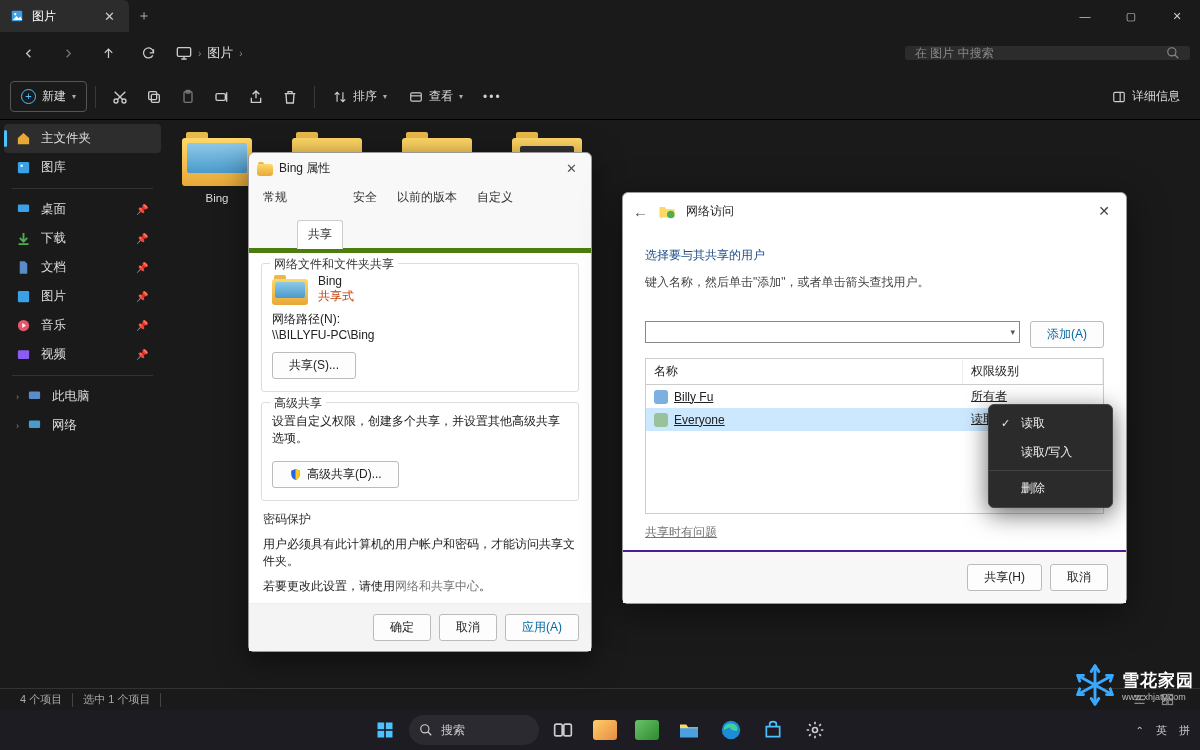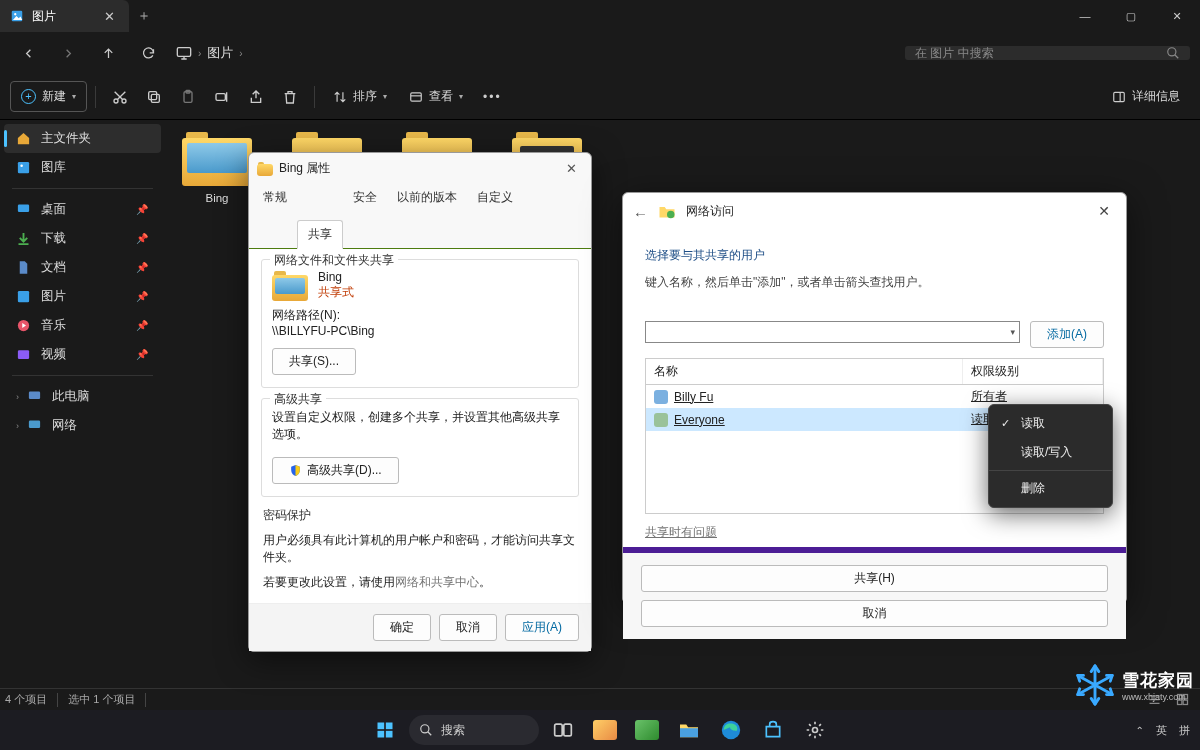--- a/index.html
+++ b/index.html
@@ -33,33 +33,33 @@
 .sidebar .item .pin { margin-left:auto; color:#777; font-size:10px;}
 .sidebar .sep { height:1px; background:#333; margin:6px 8px;}
 .sidebar .item .exp { margin-right:-2px; color:#888; font-size:9px;}
 .content { flex:1; padding:12px 10px; position:relative;}
 .folders { display:flex; gap:26px; }
 .folder { display:flex; flex-direction:column; align-items:center; width:84px; gap:6px; font-size:11.5px; color:#ddd; cursor:pointer;}
 .ficon { width:70px; height:54px; position:relative;}
 .ftab { position:absolute; top:0; left:4px; width:22px; height:8px; background:#e8b84a; border-radius:2px 2px 0 0;}
 .fbody { position:absolute; top:6px; left:0; right:0; bottom:0; background:linear-gradient(#ffd867,#e8a838); border-radius:3px;}
 .fthumb { position:absolute; top:11px; left:5px; right:5px; height:30px; background:linear-gradient(#8ec9e8,#4a9acc); border-radius:2px;}
-.statusbar { position:absolute; bottom:40px; left:0; right:0; height:22px; background:#1a1a1a; border-top:1px solid #333; display:flex; align-items:center; padding:0 5px; font-size:11px; color:#aaa; gap:10px;}
+.statusbar { position:absolute; bottom:40px; left:0; right:0; height:22px; background:#1a1a1a; border-top:1px solid #333; display:flex; align-items:center; padding:0 20px; font-size:11px; color:#aaa; gap:10px;}
 .statusbar .ssep{ width:1px; height:14px; background:#444;}
 .statusbar .viewbtns{margin-left:auto; display:flex; gap:2px;}
 .taskbar { position:absolute; bottom:0; left:0; right:0; height:40px; background:#1c1c22; display:flex; align-items:center; justify-content:center; gap:6px;}
 .taskbar .titem { width:36px; height:36px; display:flex; align-items:center; justify-content:center; border-radius:4px; cursor:pointer;}
 .tasksearch { display:flex; align-items:center; gap:8px; background:#2a2a30; border-radius:16px; padding:4px 14px 4px 10px; height:30px; color:#ccc; font-size:12px; width:130px;}
 .systray { position:absolute; right:10px; display:flex; align-items:center; gap:12px; color:#ccc; font-size:11px;}
 
 
 .propdlg { position:absolute; left:248px; top:152px; width:344px; height:500px; background:#f8f8f8; border:1px solid #999; box-shadow:0 8px 30px rgba(0,0,0,0.5); color:#222; font-size:12px; border-radius:6px; display:flex; flex-direction:column;}
 .propdlg .dtitle { display:flex; align-items:center; padding:6px 8px; gap:6px;}
 .propdlg .dtitle .dclose { margin-left:auto; cursor:pointer; color:#555; font-size:13px; padding:2px 6px;}
-.propdlg .tabs { display:flex; border-bottom:1px solid #4d7c0f; padding:0 4px;}
+.propdlg .tabs { display:flex; border-bottom:5px solid #4d7c0f; padding:0 4px;}
 .propdlg .tabs .ptab { padding:5px 10px; cursor:pointer; color:#333;}
 .propdlg .tabs .ptab.active { background:#fff; border:1px solid #ccc; border-bottom:1px solid #fff; margin-bottom:-1px; border-radius:3px 3px 0 0;margin-top:36px;}
 .propdlg .dbody { flex:1; padding:10px 12px; background:#fff; overflow:auto;}
 .fieldset { border:1px solid #ddd; border-radius:3px; padding:10px 10px 12px; margin-bottom:10px; position:relative;}
 .fieldset .legend { position:absolute; top:-8px; left:8px; background:#fff; padding:0 4px; font-size:12px; color:#333;}
 .fieldset .row { display:flex; align-items:center; gap:10px; margin-bottom:6px;}
 .minifolder { width:36px; height:30px; position:relative;}
 .minifolder .ftab{width:12px;height:5px;left:2px;}
 .minifolder .fbody{top:4px;}
 .minifolder .fthumb{top:7px;left:3px;right:3px;height:16px;}
@@ -78,21 +78,21 @@
 .wiz .addrow { display:flex; gap:10px; margin-bottom:10px;}
 .wiz .combo { flex:1; height:22px; border:1px solid #888; display:flex; align-items:center; justify-content:flex-end; padding:0 4px; background:#fff; cursor:text;}
 .wiz .combo .cchev{ font-size:9px; color:#555;}
 .wiz .tablehead { display:flex; border:1px solid #ccc; border-bottom:none; background:#fff;}
 .wiz .tablehead > div { flex:1; padding:4px 8px; border-right:1px solid #eee;}
 .wiz .tablebody { border:1px solid #ccc; height:130px; background:#fff;}
 .wiz .trow { display:flex;}
 .wiz .trow > div { flex:1; padding:3px 8px; display:flex; align-items:center; gap:6px;text-decoration:underline;}
 .wiz .trow.sel { background:#cce8ff;}
 .wiz .perm { display:flex; align-items:center; gap:4px; cursor:pointer;}
-.wiz .wfoot { display:flex; justify-content:flex-end; gap:8px; padding:12px 18px; border-top:6px solid #4c1d95; background:#f7f7f7;flex-direction:column;}
+.wiz .wfoot { display:flex; justify-content:flex-end; gap:8px; padding:12px 18px; border-top:2px solid #4c1d95; background:#f7f7f7;}
 
 
 .ctx { position:absolute; left:988px; top:404px; width:125px; background:#2b2b2b; border:1px solid #444; border-radius:6px; box-shadow:0 6px 24px rgba(0,0,0,0.6); padding:4px 0; font-size:12px; color:#eee; z-index:50;}
 .ctx .citem { display:flex; align-items:center; gap:8px; padding:6px 12px; cursor:pointer;}
 .ctx .citem .chk { width:12px; display:inline-block; color:#eee; font-size:11px;}
 .ctx .csep { height:1px; background:#444; margin:3px 0;}
 
 
 .watermark { position:absolute; right:0; bottom:38px; display:flex; align-items:center; gap:4px; background:rgba(255,255,255,0.0); padding:4px 6px;}
 .watermark .logo { width:46px; height:46px; }

